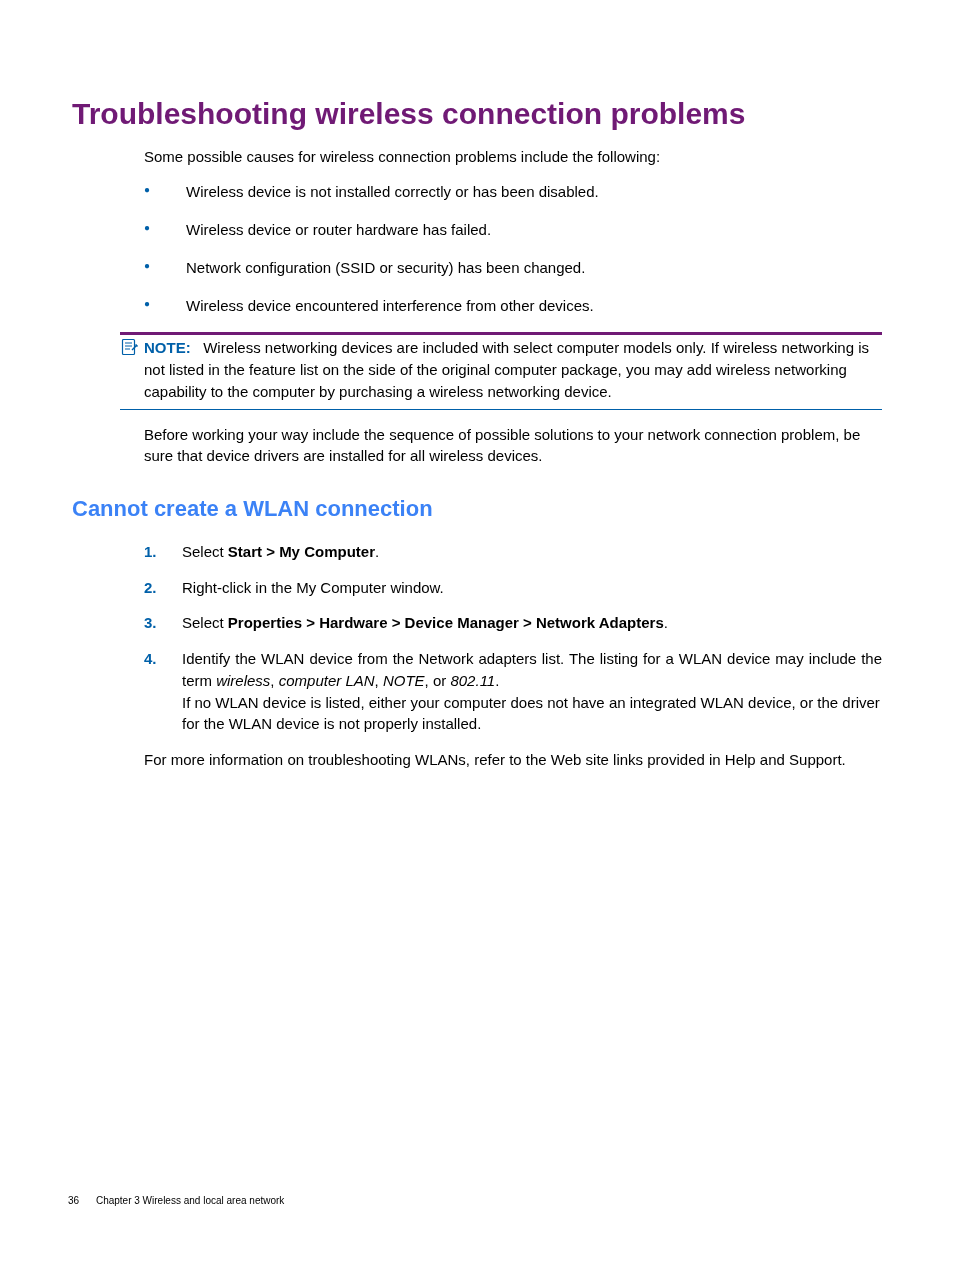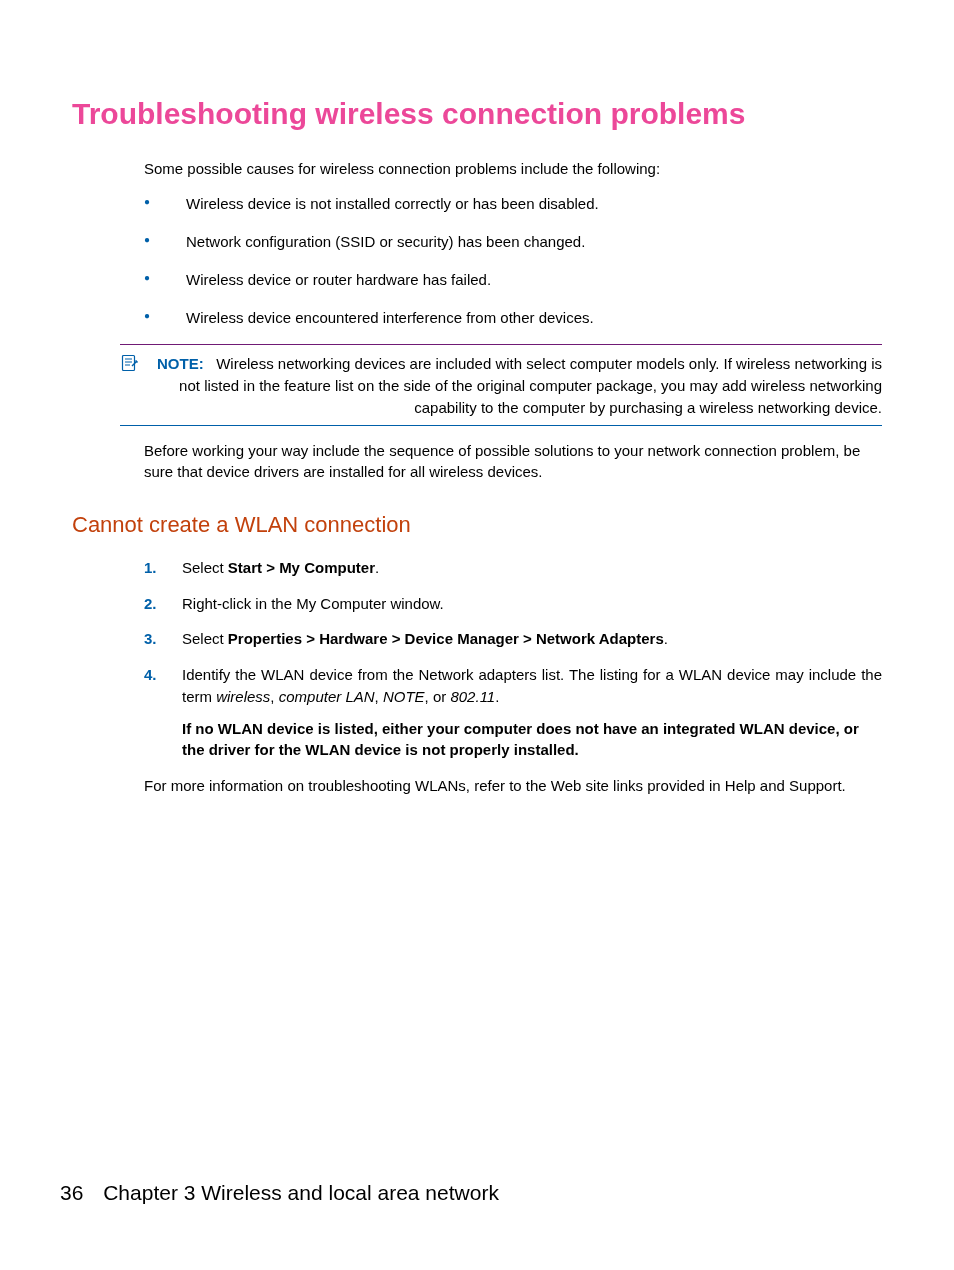--- a/index.html
+++ b/index.html
@@ -10,24 +10,24 @@
       width: 954px;
       height: 1270px;
       background: #fff;
       position: relative;
       line-height: 1.45;
     }
     .page {
       padding: 92px 72px 0 72px;
     }
     .h1 {
-      color: #ec4899;
+      color: #701a75;
       font-size: 30px;
       font-weight: bold;
-      margin-bottom: 22px;
+      margin-bottom: 10px;
     }
     .indent1 { margin-left: 72px; }
     .para { margin-bottom: 14px; }
     ul.bullets {
       list-style: none;
       margin: 0 0 12px 72px;
       padding: 0;
     }
     ul.bullets li {
       position: relative;
@@ -37,45 +37,44 @@
     ul.bullets li::before {
       content: "●";
       color: #0060a9;
       position: absolute;
       left: 0;
       top: 2px;
       font-size: 10px;
     }
     .note-box {
       margin: 0 0 14px 48px;
-      border-top: 1px solid #701a75;
+      border-top: 3px solid #701a75;
       border-bottom: 1px solid #0060a9;
-      padding: 8px 0 6px 0;
+      padding: 2px 0 6px 0;
       position: relative;
-      text-align: right;
     }
     .note-inner {
       padding-left: 24px;
       position: relative;
     }
     .note-icon {
       position: absolute;
       left: 0;
       top: 1px;
       width: 18px;
       height: 18px;
     }
     .note-label {
       color: #0060a9;
       font-weight: bold;
     }
     .h2 {
-      color: #c2410c;
+      color: #3b82f6;
       font-size: 22px;
-      font-weight: normal;
+      font-weight: bold;
       margin: 26px 0 16px 0;
     }
     ol.steps {
       list-style: none;
       counter-reset: step;
       margin: 0 0 12px 72px;
       padding: 0;
     }
     ol.steps > li {
       counter-increment: step;
@@ -84,44 +83,44 @@
       margin-bottom: 14px;
     }
     ol.steps > li::before {
       content: counter(step) ".";
       color: #0060a9;
       font-weight: bold;
       position: absolute;
       left: 0;
       top: 0;
     }
-    .step-sub { margin-top: 10px; font-weight: bold; }
+    .step-sub { margin-top: 0; }
     .footer {
       position: absolute;
       bottom: 62px;
-      left: 60px;
-      font-size: 21px;
+      left: 68px;
+      font-size: 10px;
     }
     .footer .pg { margin-right: 14px; }
     .bold { font-weight: bold; }
     .italic { font-style: italic; margin-top: 24px; }
   </style>
 </head>
 <body>
 
 <div class="page">
 
   <div class="h1">Troubleshooting wireless connection problems</div>
 
   <div class="para indent1">Some possible causes for wireless connection problems include the following:</div>
 
   <ul class="bullets">
     <li>Wireless device is not installed correctly or has been disabled.</li>
+    <li>Wireless device or router hardware has failed.</li>
     <li>Network configuration (SSID or security) has been changed.</li>
-    <li>Wireless device or router hardware has failed.</li>
     <li>Wireless device encountered interference from other devices.</li>
   </ul>
 
   <div class="note-box">
     <div class="note-inner">
       <span class="note-icon">
         <svg viewBox="0 0 18 18" width="18" height="18">
           <rect x="2.5" y="1.5" width="12" height="15" rx="1" fill="none" stroke="#0060a9" stroke-width="1.2"></rect>
           <line x1="5" y1="5" x2="12" y2="5" stroke="#0060a9" stroke-width="1"></line>
           <line x1="5" y1="8" x2="12" y2="8" stroke="#0060a9" stroke-width="1"></line>

